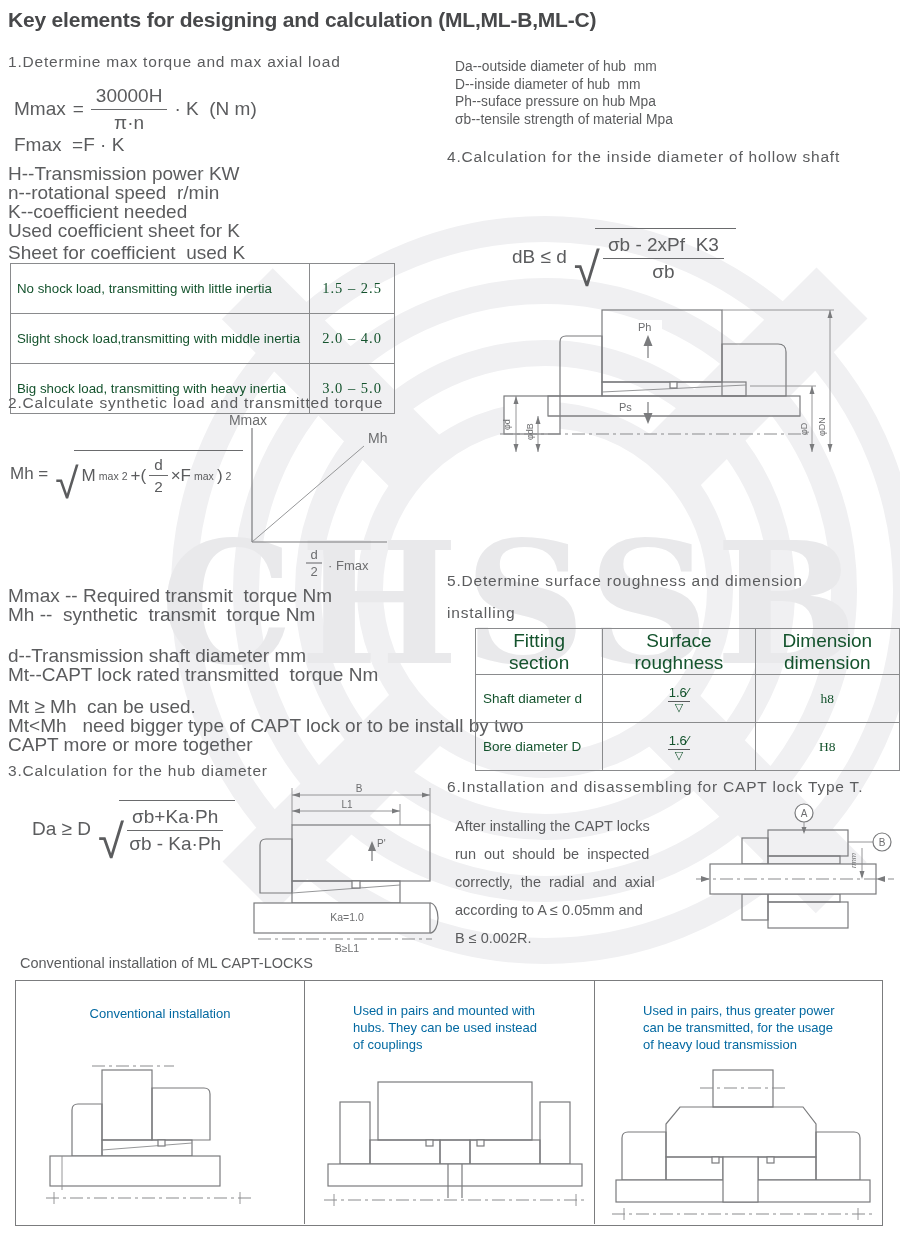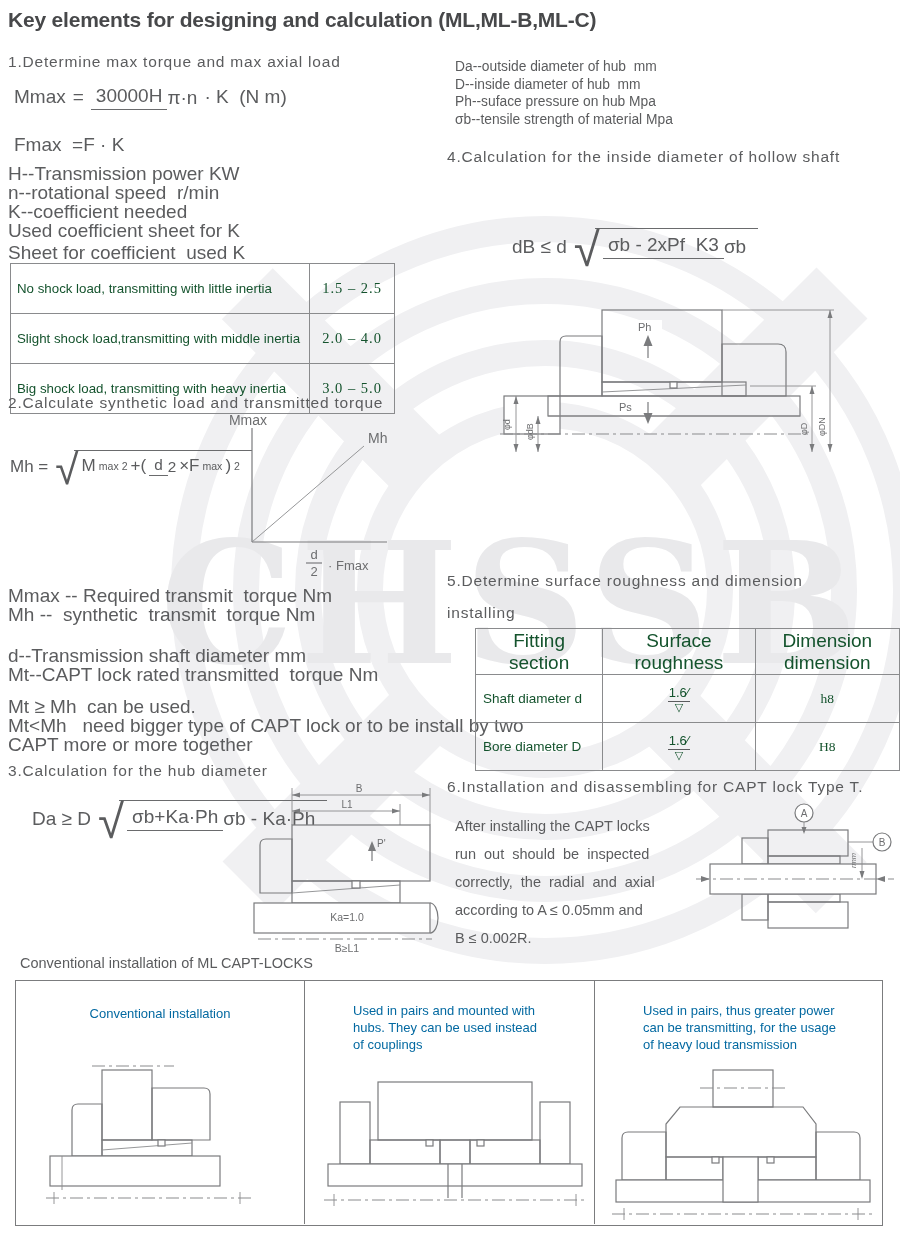--- a/index.html
+++ b/index.html
@@ -7,21 +7,21 @@
         font-family:"Liberation Sans","DejaVu Sans",sans-serif;color:#5b5c5e}
   .abs{position:absolute}
   .title{font-size:21px;font-weight:bold;color:#47484a;letter-spacing:-0.2px}
   .sec-h{font-size:15.5px;letter-spacing:0.8px;color:#5b5c5e}
   .note{font-size:19px;line-height:19px;white-space:pre}
   .note-sm{font-size:13.8px;line-height:17.5px;white-space:pre}
   sub{font-size:62%}
   sup{font-size:62%}
   
   .formula{display:flex;align-items:center;gap:7px;font-size:19px;color:#5b5c5e}
-  .frac{display:inline-flex;flex-direction:row;align-items:center;line-height:1.25}
+  .frac{display:inline-flex;flex-direction:column;align-items:center;line-height:1.25}
   .frac .num{border-bottom:1.4px solid #6a6b6d;padding:0 5px 1px}
   .frac .den{padding-top:1px}
   .sqrt{display:inline-flex;align-items:stretch}
   .sqrt-sign{font-size:250%;line-height:0.8;font-weight:200;align-self:flex-end;margin-right:-5px;transform:translateY(3px)}
   .sqrt-body{border-top:1.6px solid #6a6b6d;padding:4px 12px 2px 8px;align-self:flex-start;display:inline-flex;align-items:center;gap:3px}
   
   table{border-collapse:collapse}
   .dtable td,.dtable th{border:1.2px solid #8a8b8d;color:#14532d}
   .serif{font-family:"Liberation Serif","DejaVu Serif",serif}
   
@@ -345,21 +345,21 @@
   <div class="abs cap" style="left:15px;top:1005px;width:290px;text-align:center">
     <div>Conventional installation</div>
   </div>
   <div class="abs cap" style="left:353px;top:1002px">
     <div>Used in pairs and mounted with</div>
     <div>hubs. They can be used instead</div>
     <div>of couplings</div>
   </div>
   <div class="abs cap" style="left:643px;top:1002px">
     <div>Used in pairs, thus greater power</div>
-    <div>can be transmitting, for the usage</div>
+    <div>can be transmitted, for the usage</div>
     <div>of heavy loud transmission</div>
   </div>
 
   <svg class="abs" style="left:40px;top:1052px" width="230" height="160">
     <line x1="52" y1="14" x2="134" y2="14" class="cl"></line>
     <rect x="62" y="18" width="50" height="70" fill="url(#hA)" class="ln"></rect>
     <path d="M112,36 h52 q6,0 6,6 v46 h-58 z" fill="url(#hA)" class="ln"></path>
     <path d="M38,52 h24 v52 h-30 v-46 q0,-6 6,-6 z" fill="url(#hA)" class="ln"></path>
     <rect x="62" y="88" width="90" height="16" fill="url(#hB)" class="ln"></rect>
     <line x1="62" y1="98" x2="152" y2="91" class="thin"></line>

